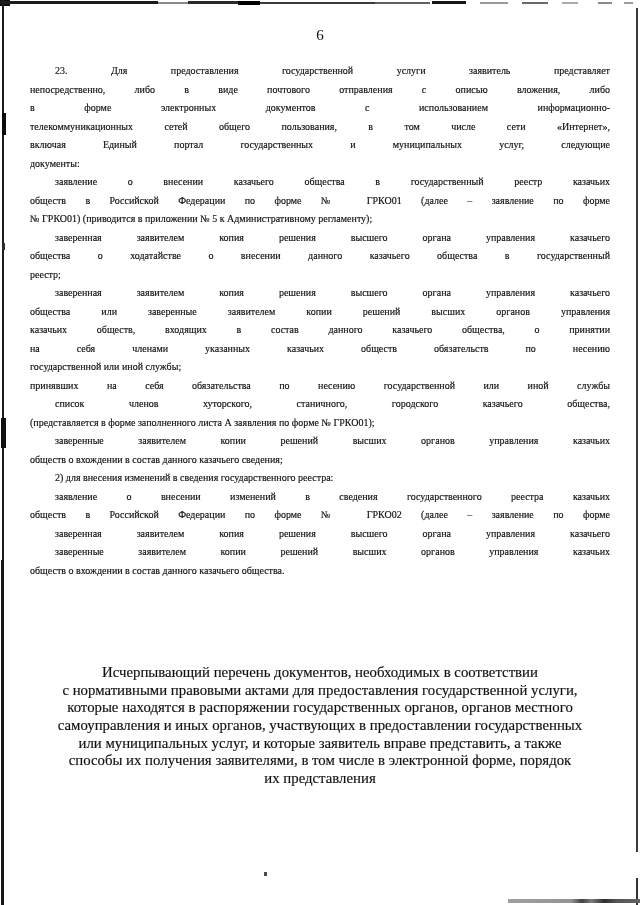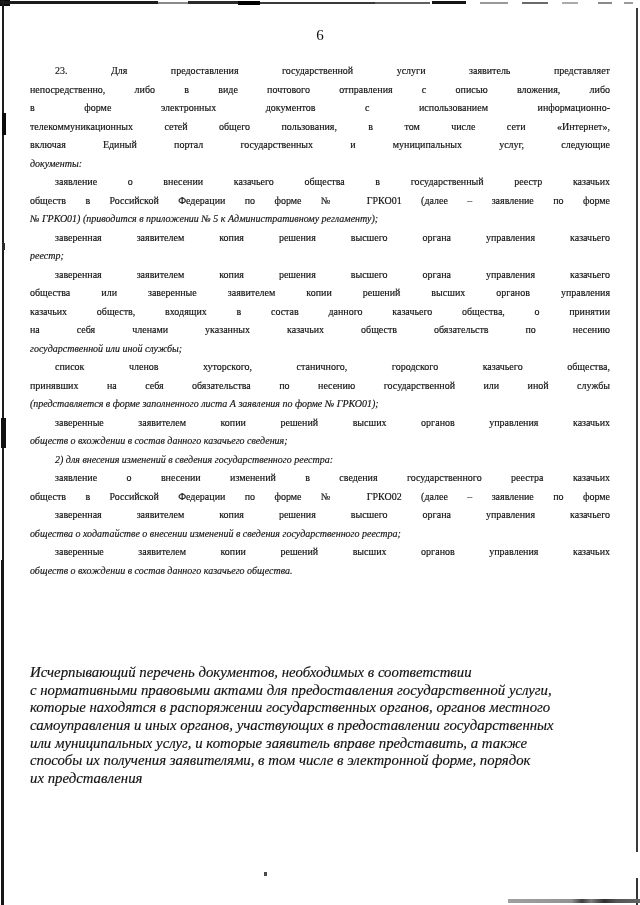--- a/index.html
+++ b/index.html
@@ -28,33 +28,33 @@
   }
   .bline {
     font-size: 10px;
     line-height: 18.5px;
     height: 18.5px;
     overflow: hidden;
     text-align: justify;
     text-align-last: justify;
     -webkit-text-stroke: 0.15px #101010;
   }
-  .bline.noj { text-align-last: left; font-style: italic; }
+  .bline.noj { text-align-last: left; }
   .bline.indent { text-indent: 25px; }
   .heading {
     position: absolute;
     top: 664px; left: 30px;
     width: 580px;
   }
   .hline {
     font-size: 14.8px;
     line-height: 17.7px;
     height: 17.7px;
     overflow: hidden;
-    font-style: italic;
+    text-align: center;
     -webkit-text-stroke: 0.15px #101010;
   }
   
   .seg { position: absolute; }
   .edge-top-1  { left: 0;   top: 1px; width: 158px; height: 3px; background: #1b1b1b; }
   .edge-top-2  { left: 158px; top: 2px; width: 30px;  height: 2px; background: #8a8a8a; }
   .edge-top-3  { left: 188px; top: 1px; width: 52px;  height: 3px; background: #2a2a2a; }
   .edge-top-4  { left: 238px; top: 1px; width: 22px;  height: 4px; background: #000; }
   .edge-top-5  { left: 260px; top: 2px; width: 115px; height: 2px; background: #3a3a3a; }
   .edge-top-6  { left: 375px; top: 2px; width: 55px;  height: 2px; background: #606060; }
@@ -126,53 +126,53 @@
 
 
       <div class="bline indent">заявление о внесении казачьего общества в государственный реестр казачьих</div>
 
       <div class="bline">обществ в Российской Федерации по форме № ГРКО01 (далее – заявление по форме</div>
 
       <div class="bline noj">№ ГРКО01) (приводится в приложении № 5 к Административному регламенту);</div>
 
       <div class="bline indent">заверенная заявителем копия решения высшего органа управления казачьего</div>
 
+      <div class="bline">общества о ходатайстве о внесении данного казачьего общества в государственный</div>
 
       <div class="bline noj">реестр;</div>
 
       <div class="bline indent">заверенная заявителем копия решения высшего органа управления казачьего</div>
 
       <div class="bline">общества или заверенные заявителем копии решений высших органов управления</div>
 
       <div class="bline">казачьих обществ, входящих в состав данного казачьего общества, о принятии</div>
 
       <div class="bline">на себя членами указанных казачьих обществ обязательств по несению</div>
 
       <div class="bline noj">государственной или иной службы;</div>
 
+      <div class="bline">принявших на себя обязательства по несению государственной или иной службы</div>
+
       <div class="bline indent">список членов хуторского, станичного, городского казачьего общества,</div>
-
-      <div class="bline">принявших на себя обязательства по несению государственной или иной службы</div>
 
       <div class="bline noj">(представляется в форме заполненного листа А заявления по форме № ГРКО01);</div>
 
       <div class="bline indent">заверенные заявителем копии решений высших органов управления казачьих</div>
 
       <div class="bline noj">обществ о вхождении в состав данного казачьего сведения;</div>
 
       <div class="bline indent noj">2) для внесения изменений в сведения государственного реестра:</div>
 
       <div class="bline indent">заявление о внесении изменений в сведения государственного реестра казачьих</div>
 
       <div class="bline">обществ в Российской Федерации по форме № ГРКО02 (далее – заявление по форме</div>
 
 
       <div class="bline indent">заверенная заявителем копия решения высшего органа управления казачьего</div>
 
-      <div class="bline noj">общества о ходатайстве о внесении изменений в сведения государственного реестра;</div>
 
       <div class="bline indent">заверенные заявителем копии решений высших органов управления казачьих</div>
 
       <div class="bline noj">обществ о вхождении в состав данного казачьего общества.</div>
     </div>
 
   <div class="heading">
 
       <div class="hline">Исчерпывающий перечень документов, необходимых в соответствии</div>
 

